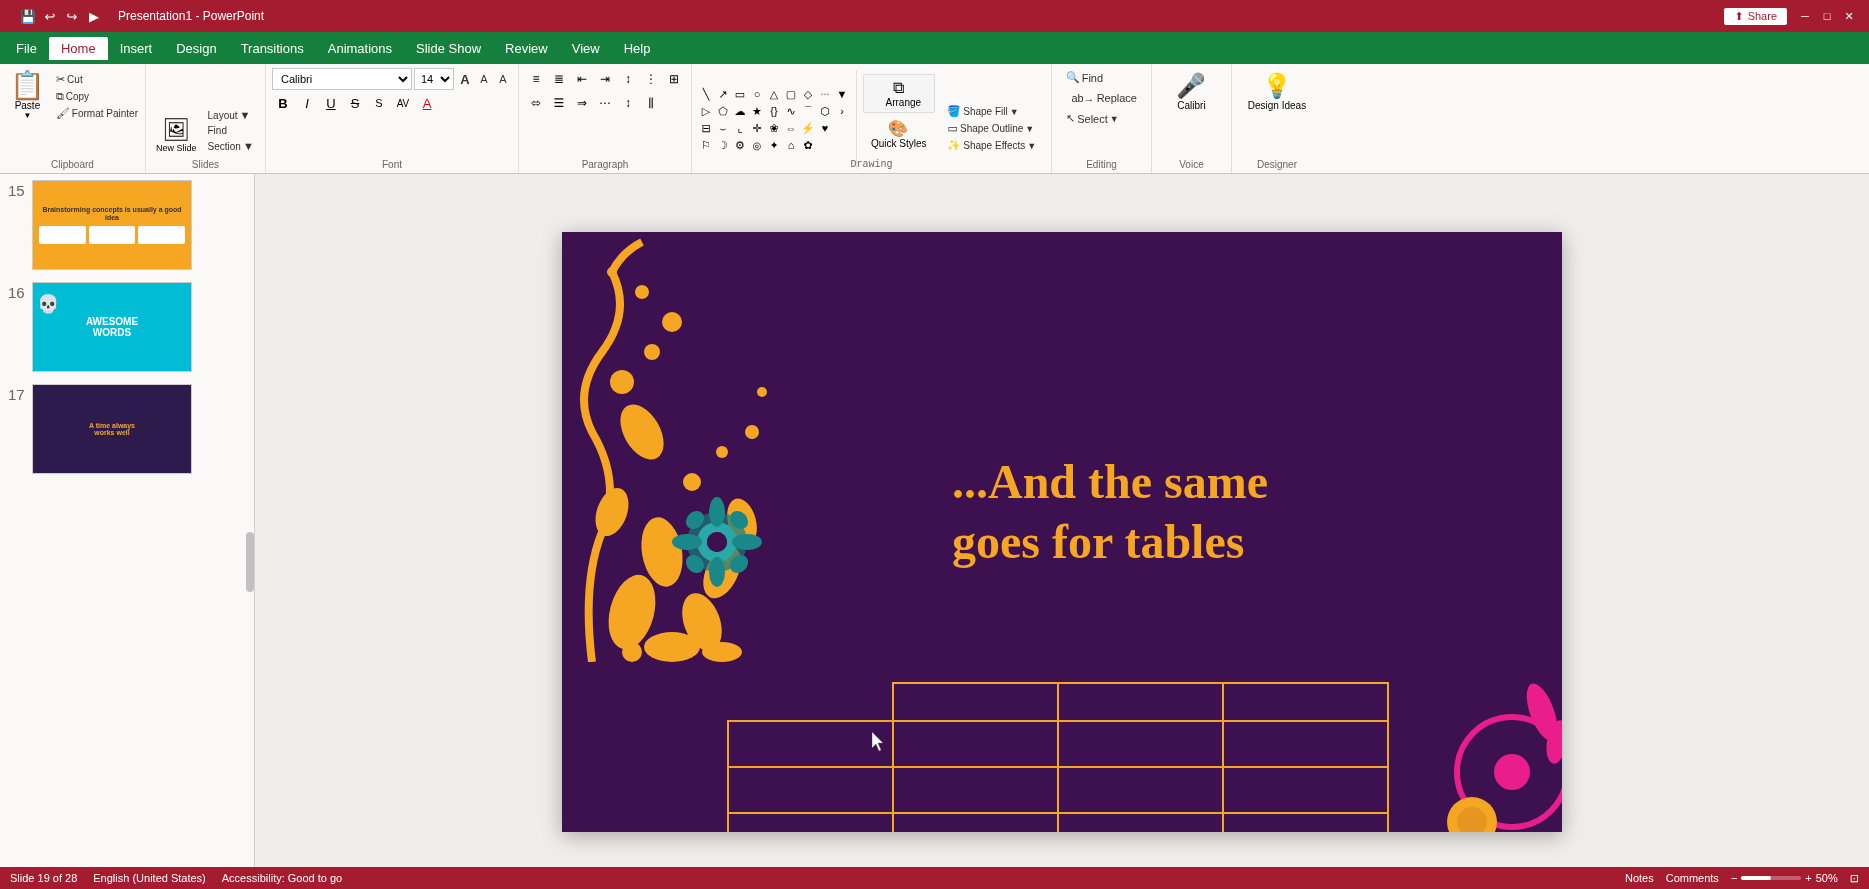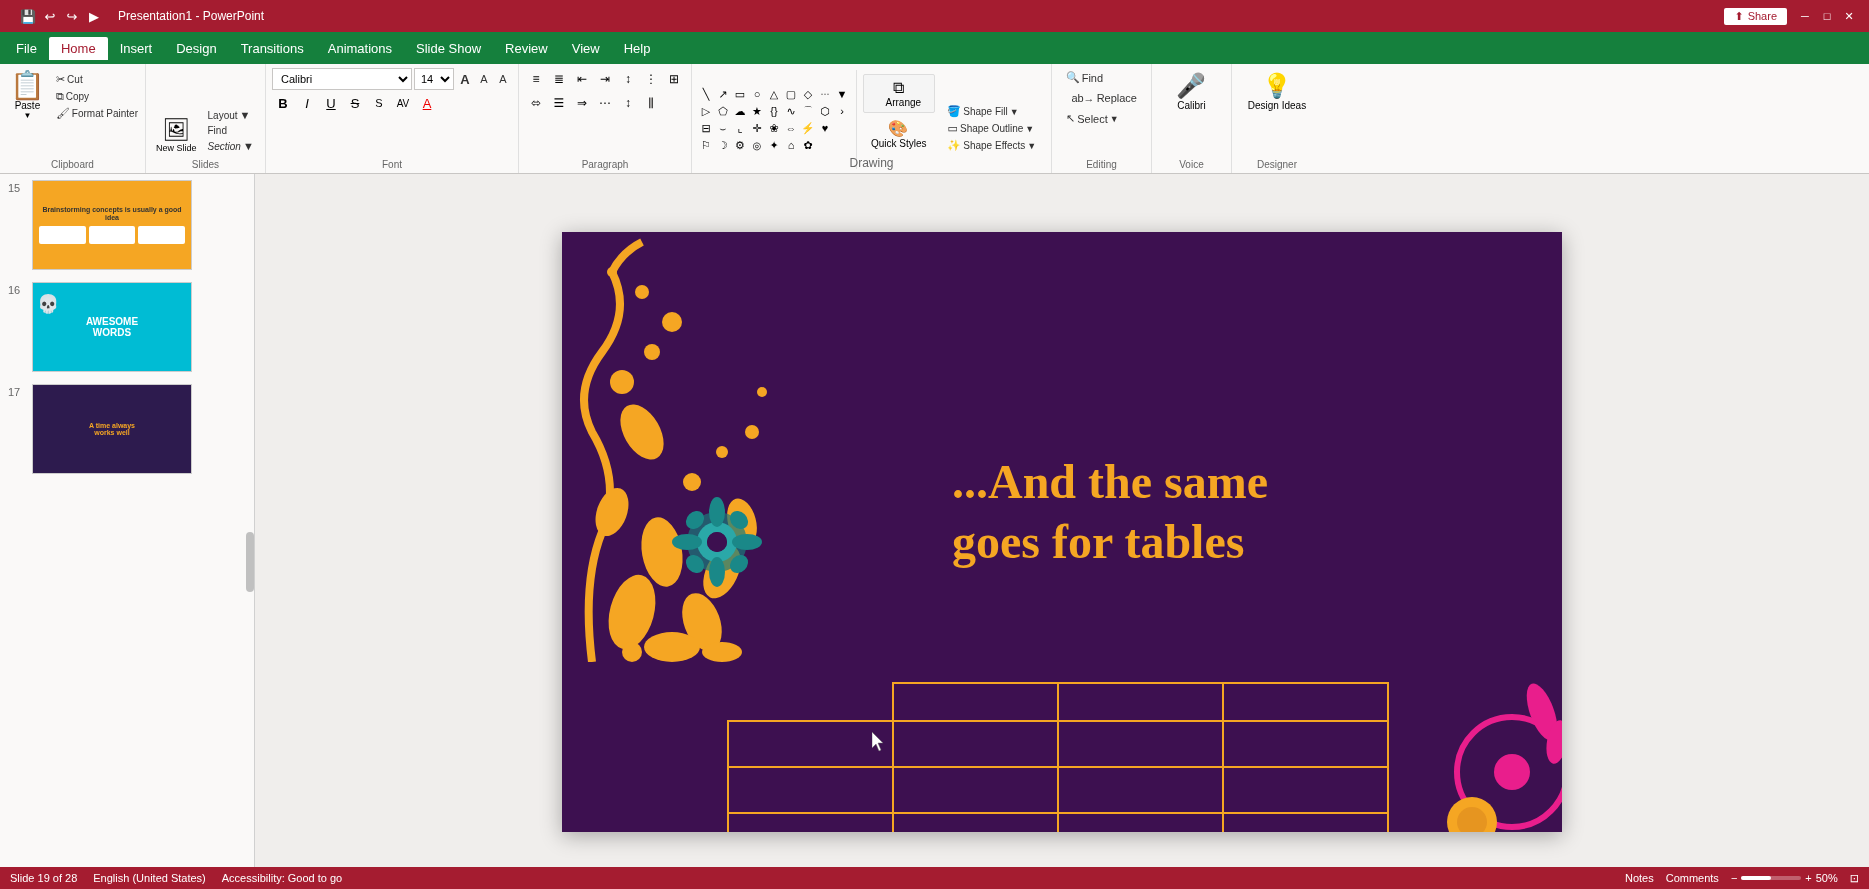--- a/index.html
+++ b/index.html
@@ -44,21 +44,21 @@
 
     
     .slide-panel {
       width: 255px; background: #faf9f8; border-right: 1px solid #d0d0d0;
       overflow-y: auto; overflow-x: hidden; flex-shrink: 0;
     }
     .slide-item {
       display: flex; align-items: flex-start; padding: 6px 8px; cursor: pointer; gap: 6px;
     }
     .slide-item.active { background: #dce9fb; border-left: 3px solid #1e6cbe; }
-    .slide-number { font-size: 11px; color: #666; min-width: 18px; padding-top: 2px; }
+    .slide-number { font-size: 15px; color: #666; min-width: 18px; padding-top: 2px; }
     .slide-thumb {
       width: 160px; height: 90px; border: 1px solid #ccc; flex-shrink: 0; overflow: hidden; position: relative;
     }
 
     
     .slide-editor {
       flex: 1; display: flex; align-items: center; justify-content: center; background: #f0eeec; position: relative; overflow: hidden;
     }
     .slide-canvas {
       background: #3d1050; width: 1000px; height: 600px; position: relative; overflow: hidden;
@@ -147,21 +147,21 @@
   <div style="display:flex;align-items:flex-end;border-right:1px solid #e0e0e0;padding:4px 6px;gap:4px;position:relative;min-width:120px;">
     <div style="display:flex;flex-direction:column;align-items:center;padding:4px;cursor:pointer;padding-bottom:16px;">
       <span style="font-size:22px;">🖼</span>
       <span style="font-size:9px;">New Slide</span>
     </div>
     <div style="display:flex;flex-direction:column;gap:2px;padding-bottom:16px;">
       <div class="small-btn"><span style="font-size:10px;">Layout</span> ▼</div>
       <div class="small-btn">
           <span style="font-size:10px;">Find</span>
         </div>
-      <div class="small-btn"><span style="font-size:10px;font-style:italic;">Section</span> ▼</div>
+      <div class="small-btn"><span style="font-size:10px;">Section</span> ▼</div>
     </div>
     <span style="font-size:10px;color:#666;position:absolute;bottom:3px;left:0;right:0;text-align:center;">Slides</span>
   </div>
 
   <div style="display:flex;flex-direction:column;gap:2px;border-right:1px solid #e0e0e0;padding:4px 6px;position:relative;min-width:190px;">
     <div style="display:flex;gap:2px;align-items:center;">
       <select class="font-dropdown"><option>Calibri</option></select>
       <select class="font-size-dropdown"><option>14</option></select>
       <div style="display:flex;gap:1px;">
         <div style="width:18px;height:22px;display:flex;align-items:center;justify-content:center;cursor:pointer;font-size:13px;font-weight:bold;color:#333;">A</div>
@@ -268,21 +268,21 @@
         <span>▭</span>
         <span style="font-size:10px;">Shape Outline</span>
         <span style="font-size:9px;">▼</span>
       </div>
       <div class="small-btn">
         <span>✨</span>
         <span style="font-size:10px;">Shape Effects</span>
         <span style="font-size:9px;">▼</span>
       </div>
     </div>
-    <span style="font-size:12px;color:#666;position:absolute;bottom:3px;left:0;right:0;text-align:center;">Drawing</span>
+    <span style="font-size:10px;color:#666;position:absolute;bottom:3px;left:0;right:0;text-align:center;font-family:Liberation Mono, monospace;">Drawing</span>
   </div>
 
   <div style="display:flex;flex-direction:column;gap:2px;border-right:1px solid #e0e0e0;padding:4px 8px;position:relative;min-width:100px;">
     <div class="small-btn" style="padding:3px 6px;">
       <span>🔍</span>
       <span style="font-size:11px;">Find</span>
     </div>
     <div class="small-btn" style="padding:3px 6px;justify-content:flex-end;">
       <span>ab→</span>
       <span style="font-size:11px;">Replace</span>

